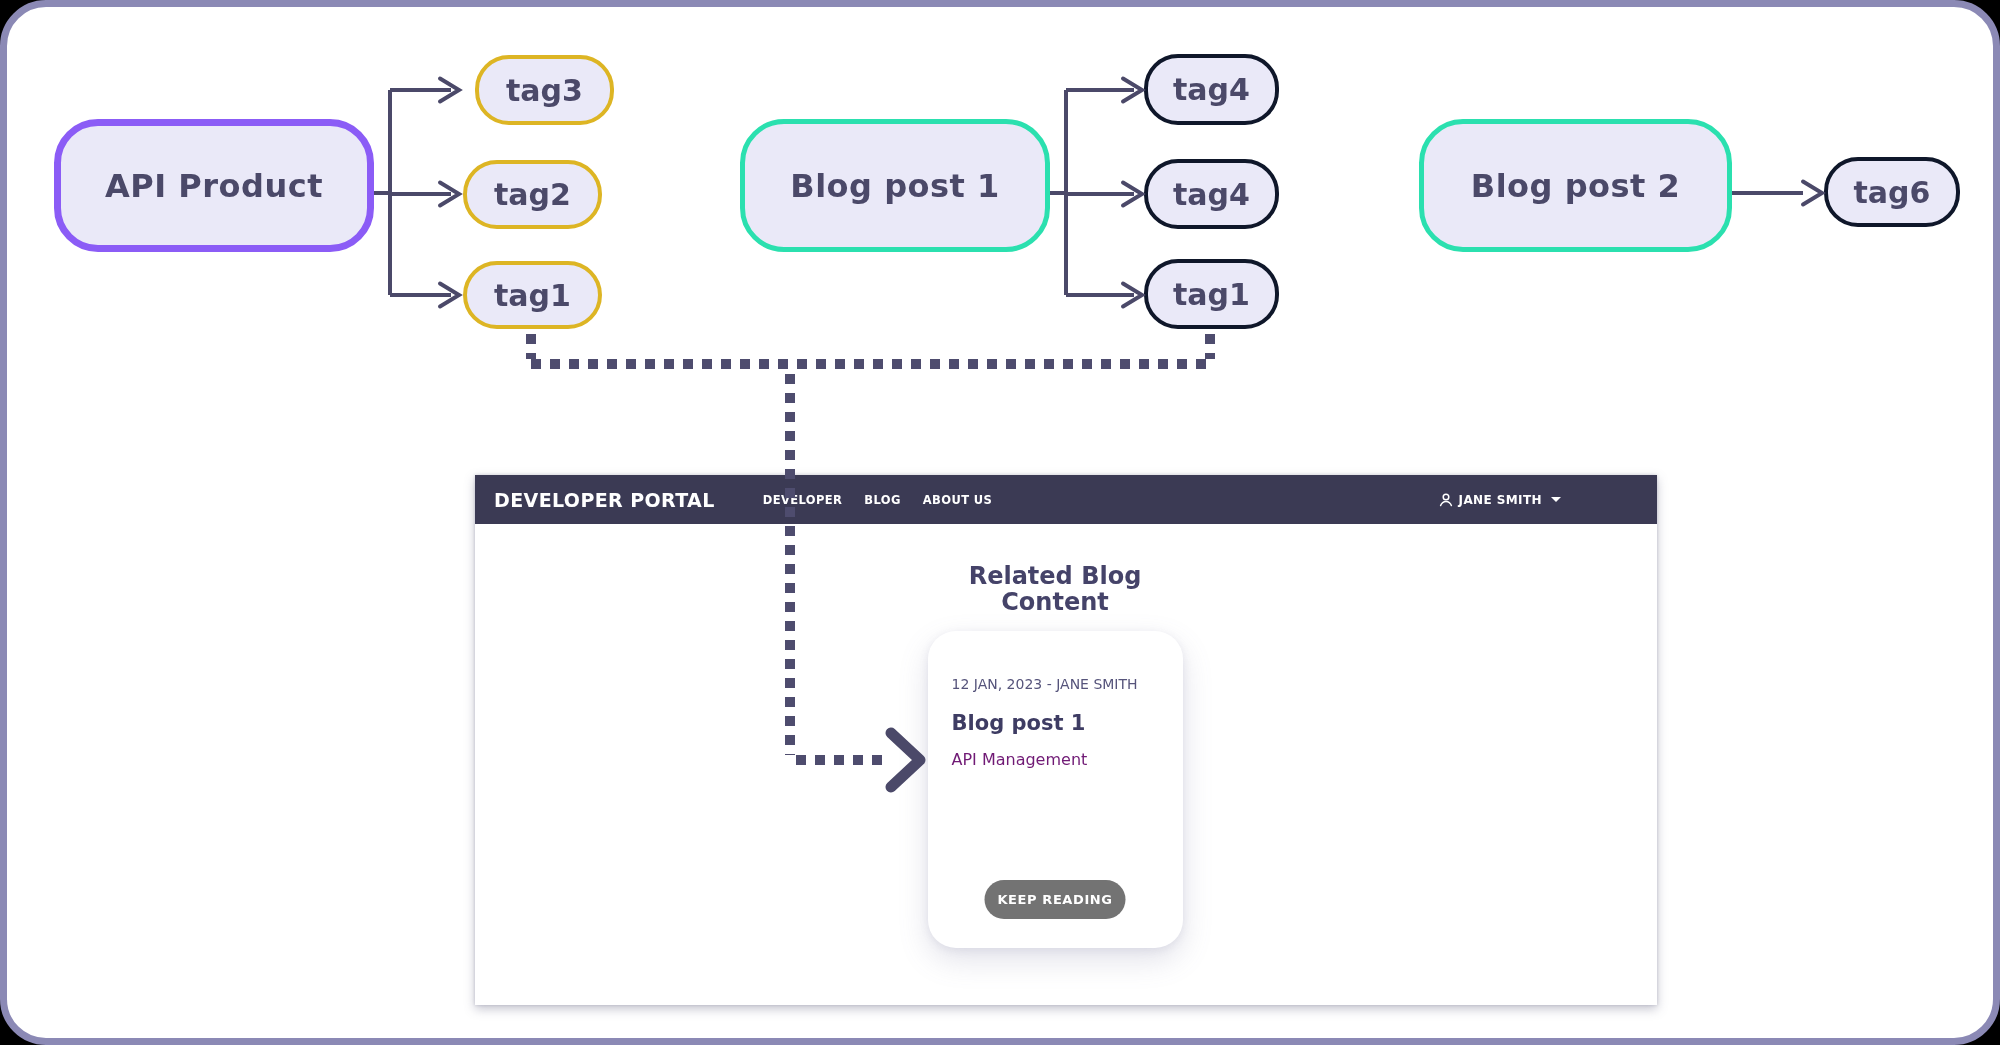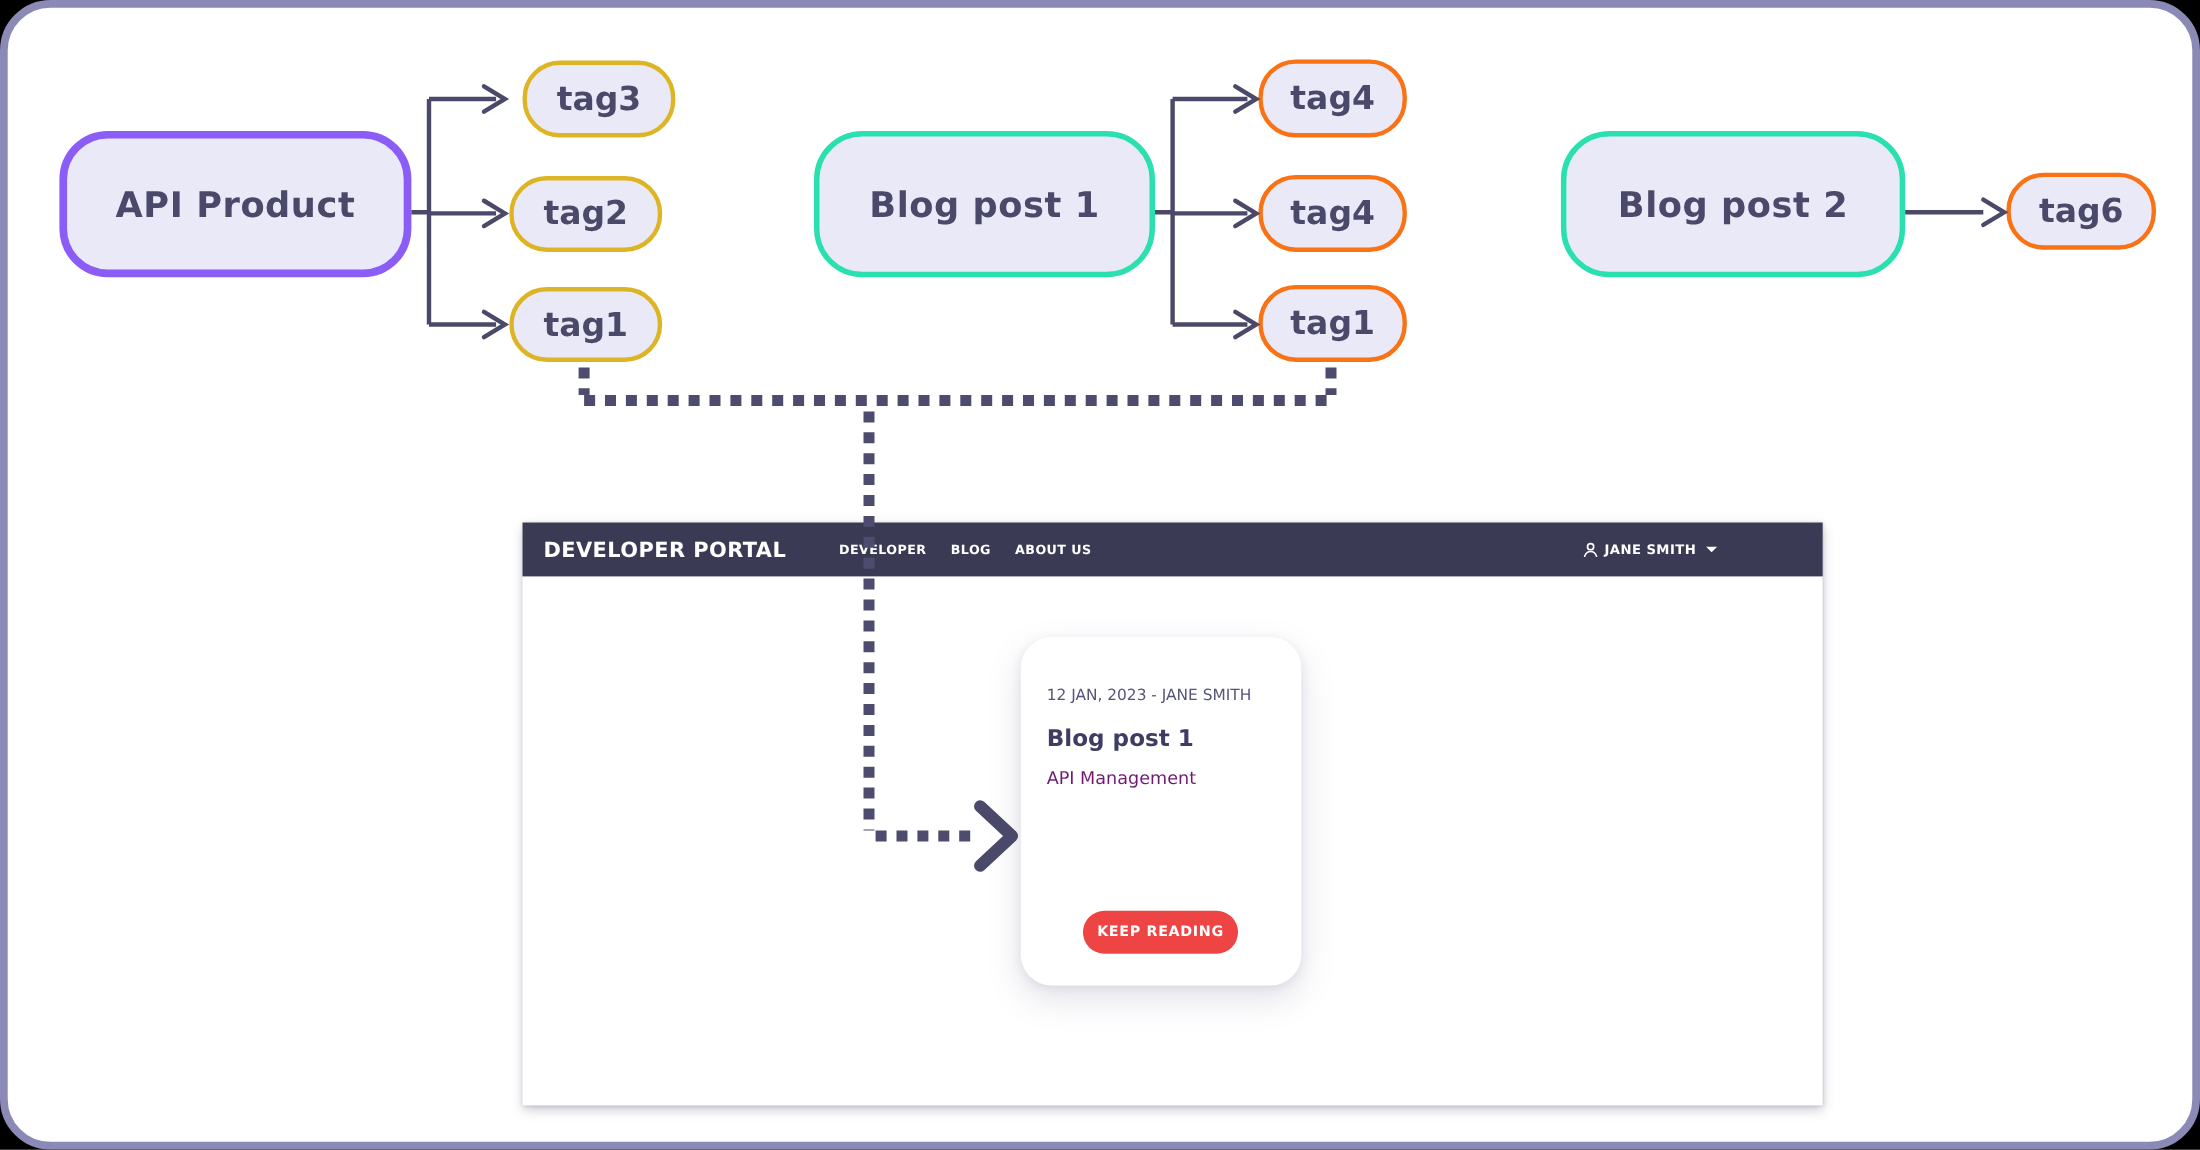--- a/index.html
+++ b/index.html
@@ -10,21 +10,21 @@
             background:#ffffff; border:7px solid #8B89B5; border-radius:46px; overflow:hidden; }
 
   
   .node, .pill { position:absolute; display:flex; align-items:center; justify-content:center;
                  background:#EAE9F8; color:#4B4969; font-weight:bold; z-index:3; }
   .node { border-radius:44px; font-size:32px; letter-spacing:.5px; }
   .pill { border-radius:34px; font-size:30px; }
   .b-yellow { border:7px solid #8b5cf6; }
   .b-yellow-thin { border:4px solid #DDB524; }
   .b-teal { border:5px solid #2BE0AF; }
-  .b-teal-thin { border:4px solid #f97316; }
+  .b-teal-thin { border:4px solid #0f172a; }
 
   .n-api   { left:47px;   top:112px; width:320px; height:133px; }
   .n-blog1 { left:733px;  top:112px; width:310px; height:133px; }
   .n-blog2 { left:1412px; top:112px; width:313px; height:133px; }
 
   .p-tag3  { left:468px;  top:48px;  width:139px; height:70px; }
   .p-tag2  { left:456px;  top:153px; width:139px; height:69px; }
   .p-tag1a { left:456px;  top:254px; width:139px; height:68px; }
   .p-tag4a { left:1137px; top:47px;  width:135px; height:71px; }
   .p-tag4b { left:1137px; top:152px; width:135px; height:70px; }
@@ -49,21 +49,21 @@
 
   .blog-col { position:absolute; left:450px; top:88px; width:260px; text-align:center; }
   .section-heading { font-size:24px; font-weight:bold; color:#454369; line-height:26px; }
   .card { position:relative; margin:16px auto 0; width:255px; height:317px; background:#fff;
           border-radius:28px; text-align:left; padding:44px 14px 0 24px;
           box-shadow:0 12px 30px rgba(110,110,150,.20), 0 2px 8px rgba(110,110,150,.12); }
   .card-meta  { font-size:14px; color:#56547B; line-height:18px; white-space:nowrap; }
   .card-title { font-size:21px; font-weight:bold; color:#3E3C63; margin-top:17px; line-height:26px; }
   .card-tag   { display:inline-block; font-size:16px; color:#701a75; margin-top:14px; cursor:pointer; }
   .card-btn   { position:absolute; bottom:29px; left:50%; transform:translateX(-50%);
-                width:141px; height:39px; border:none; border-radius:20px; background:#ef4444;
+                width:141px; height:39px; border:none; border-radius:20px; background:#737373;
                 color:#fff; font-size:13px; font-weight:bold; letter-spacing:.6px;
                 font-family:inherit; cursor:pointer; }
 </style>
 </head>
 <body>
 
 <div class="canvas">
 
   <div class="portal">
     <div class="navbar">
@@ -79,20 +79,21 @@
             <circle cx="8" cy="5" r="2.8" fill="none" stroke="#fff" stroke-width="1.5"></circle>
             <path d="M2.6 13.6 C3.7 10.6 5.6 9.4 8 9.4 C10.4 9.4 12.3 10.6 13.4 13.6" fill="none" stroke="#fff" stroke-width="1.5" stroke-linecap="round"></path>
           </svg>
         </span>
         <span class="user-label">JANE SMITH</span>
         <span class="caret"></span>
       </div>
     </div>
 
     <div class="blog-col">
+      <div class="section-heading">Related Blog Content</div>
       <div class="card">
         <div class="card-meta">12 JAN, 2023 - JANE SMITH</div>
         <div class="card-title">Blog post 1</div>
         <span class="card-tag">API Management</span>
         <button class="card-btn">KEEP READING</button>
       </div>
     </div>
   </div>
 
   <svg class="overlay" width="2000" height="1045" viewBox="0 0 2000 1045">

